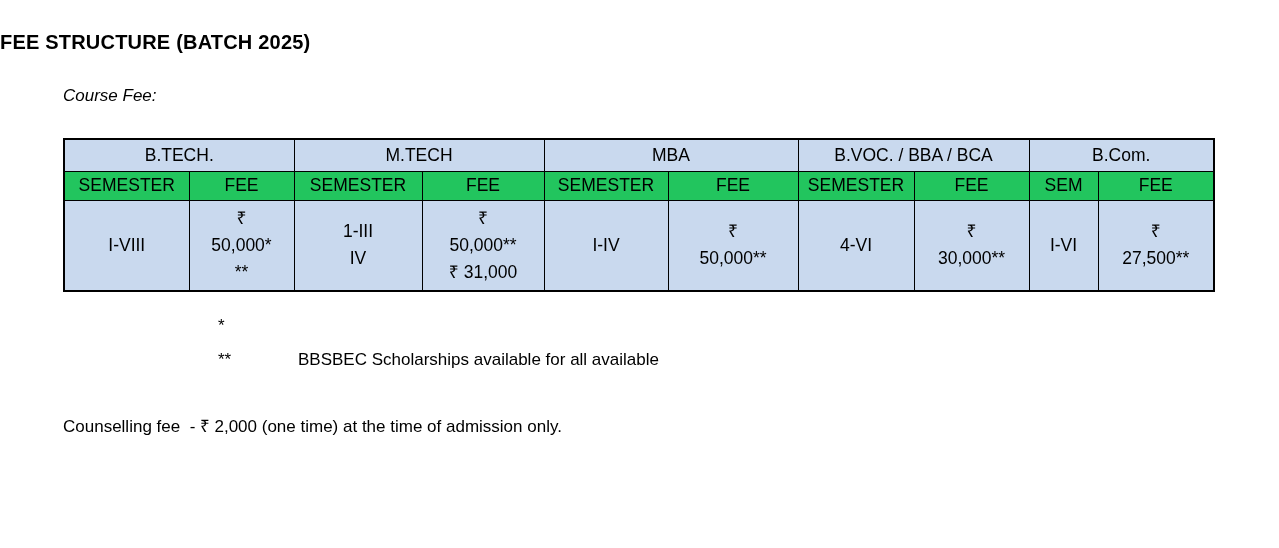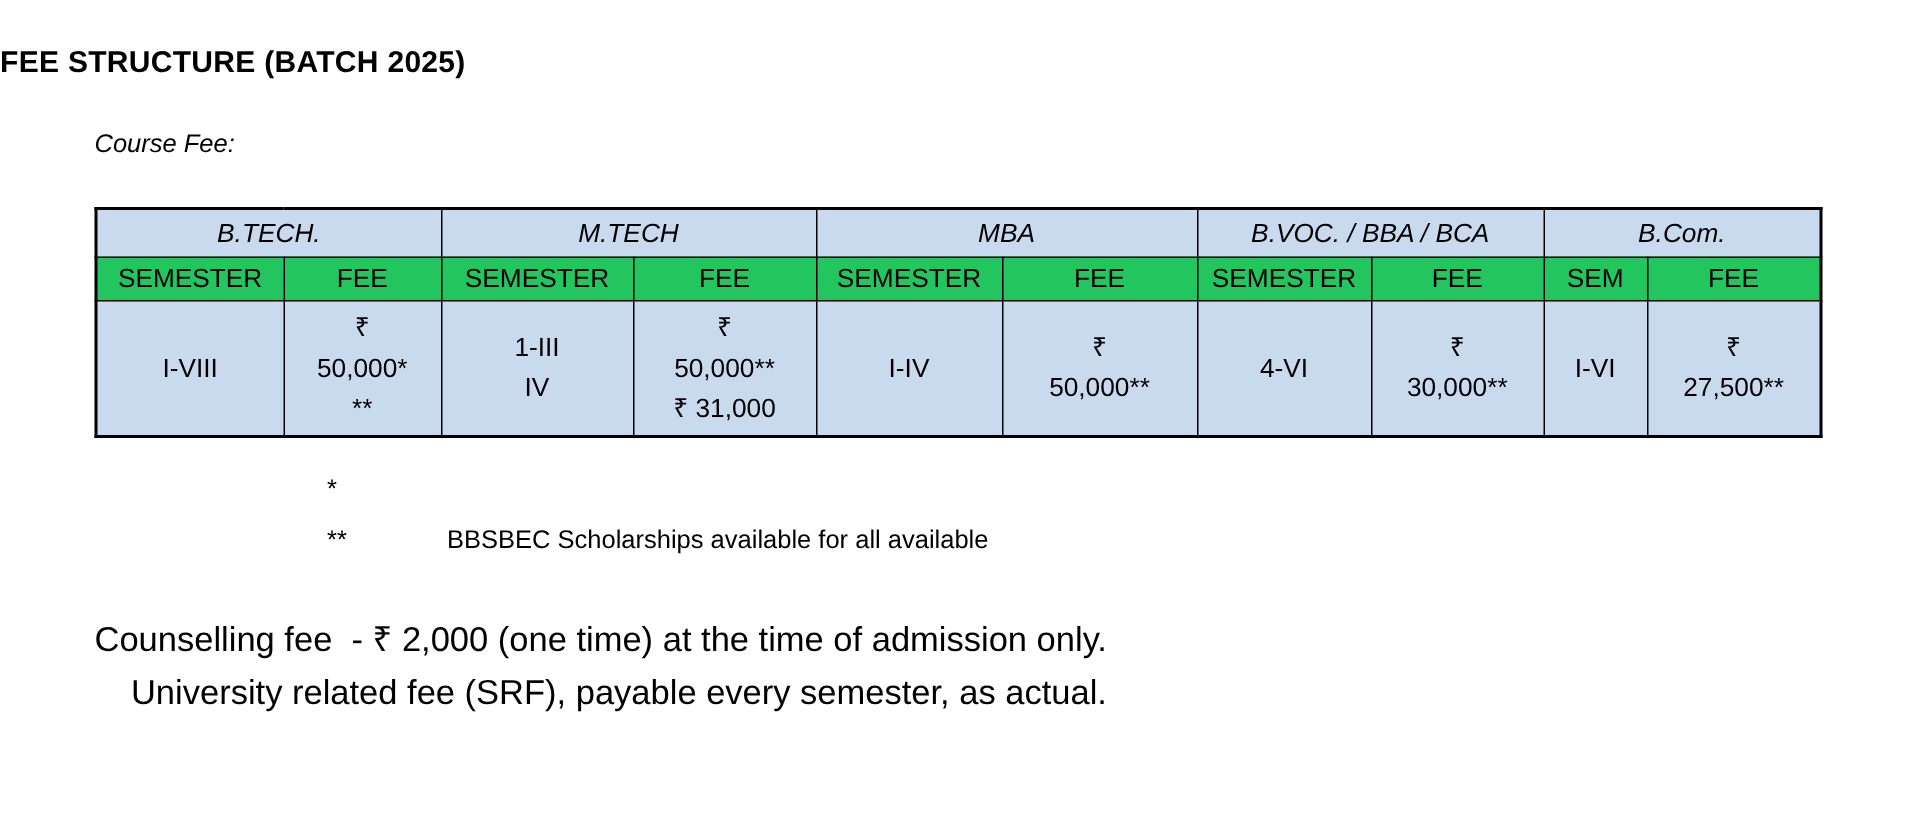--- a/index.html
+++ b/index.html
@@ -43,21 +43,20 @@
     border: 1px solid #000000;
     padding: 0;
     text-align: center;
     vertical-align: middle;
     font-weight: 400;
     font-size: 17.5px;
   }
   .row-course th {
     height: 32px;
     background: #c9d9ee;
-    font-style: italic;
   }
   .row-cols th {
     height: 29px;
     background: #22c55e;
   }
   .row-data td {
     height: 91px;
     background: #c9d9ee;
     line-height: 27px;
   }
@@ -85,24 +84,23 @@
   }
   .extra-label {
     width: 235px;
     flex: 0 0 235px;
     font-size: 17px;
     font-weight: bold;
     line-height: 35px;
   }
   .extra-label .colon { font-weight: 400; }
   .extra-lines div {
-    font-size: 23px;
+    font-size: 17px;
     line-height: 35px;
     white-space: pre-wrap;
-    text-align: right;
   }
 </style>
 </head>
 <body>
 
 <div class="page">
 
   <div class="doc-title">FEE STRUCTURE (BATCH 2025)</div>
 
   <div class="course-fee-label">Course Fee:</div>
@@ -189,17 +187,16 @@
     </div>
     <div class="footnote-row">
       <span class="footnote-marker">**</span>
       <span>BBSBEC Scholarships available for all available</span>
     </div>
   </div>
 
   <div class="extra-fees">
     <div class="extra-lines">
       <div>Counselling fee  - ₹ 2,000 (one time) at the time of admission only.</div>
-      <div>University related fee (SRF), payable every semester, as actual.</div>
     </div>
   </div>
 
 </div>
 
 </body></html>

